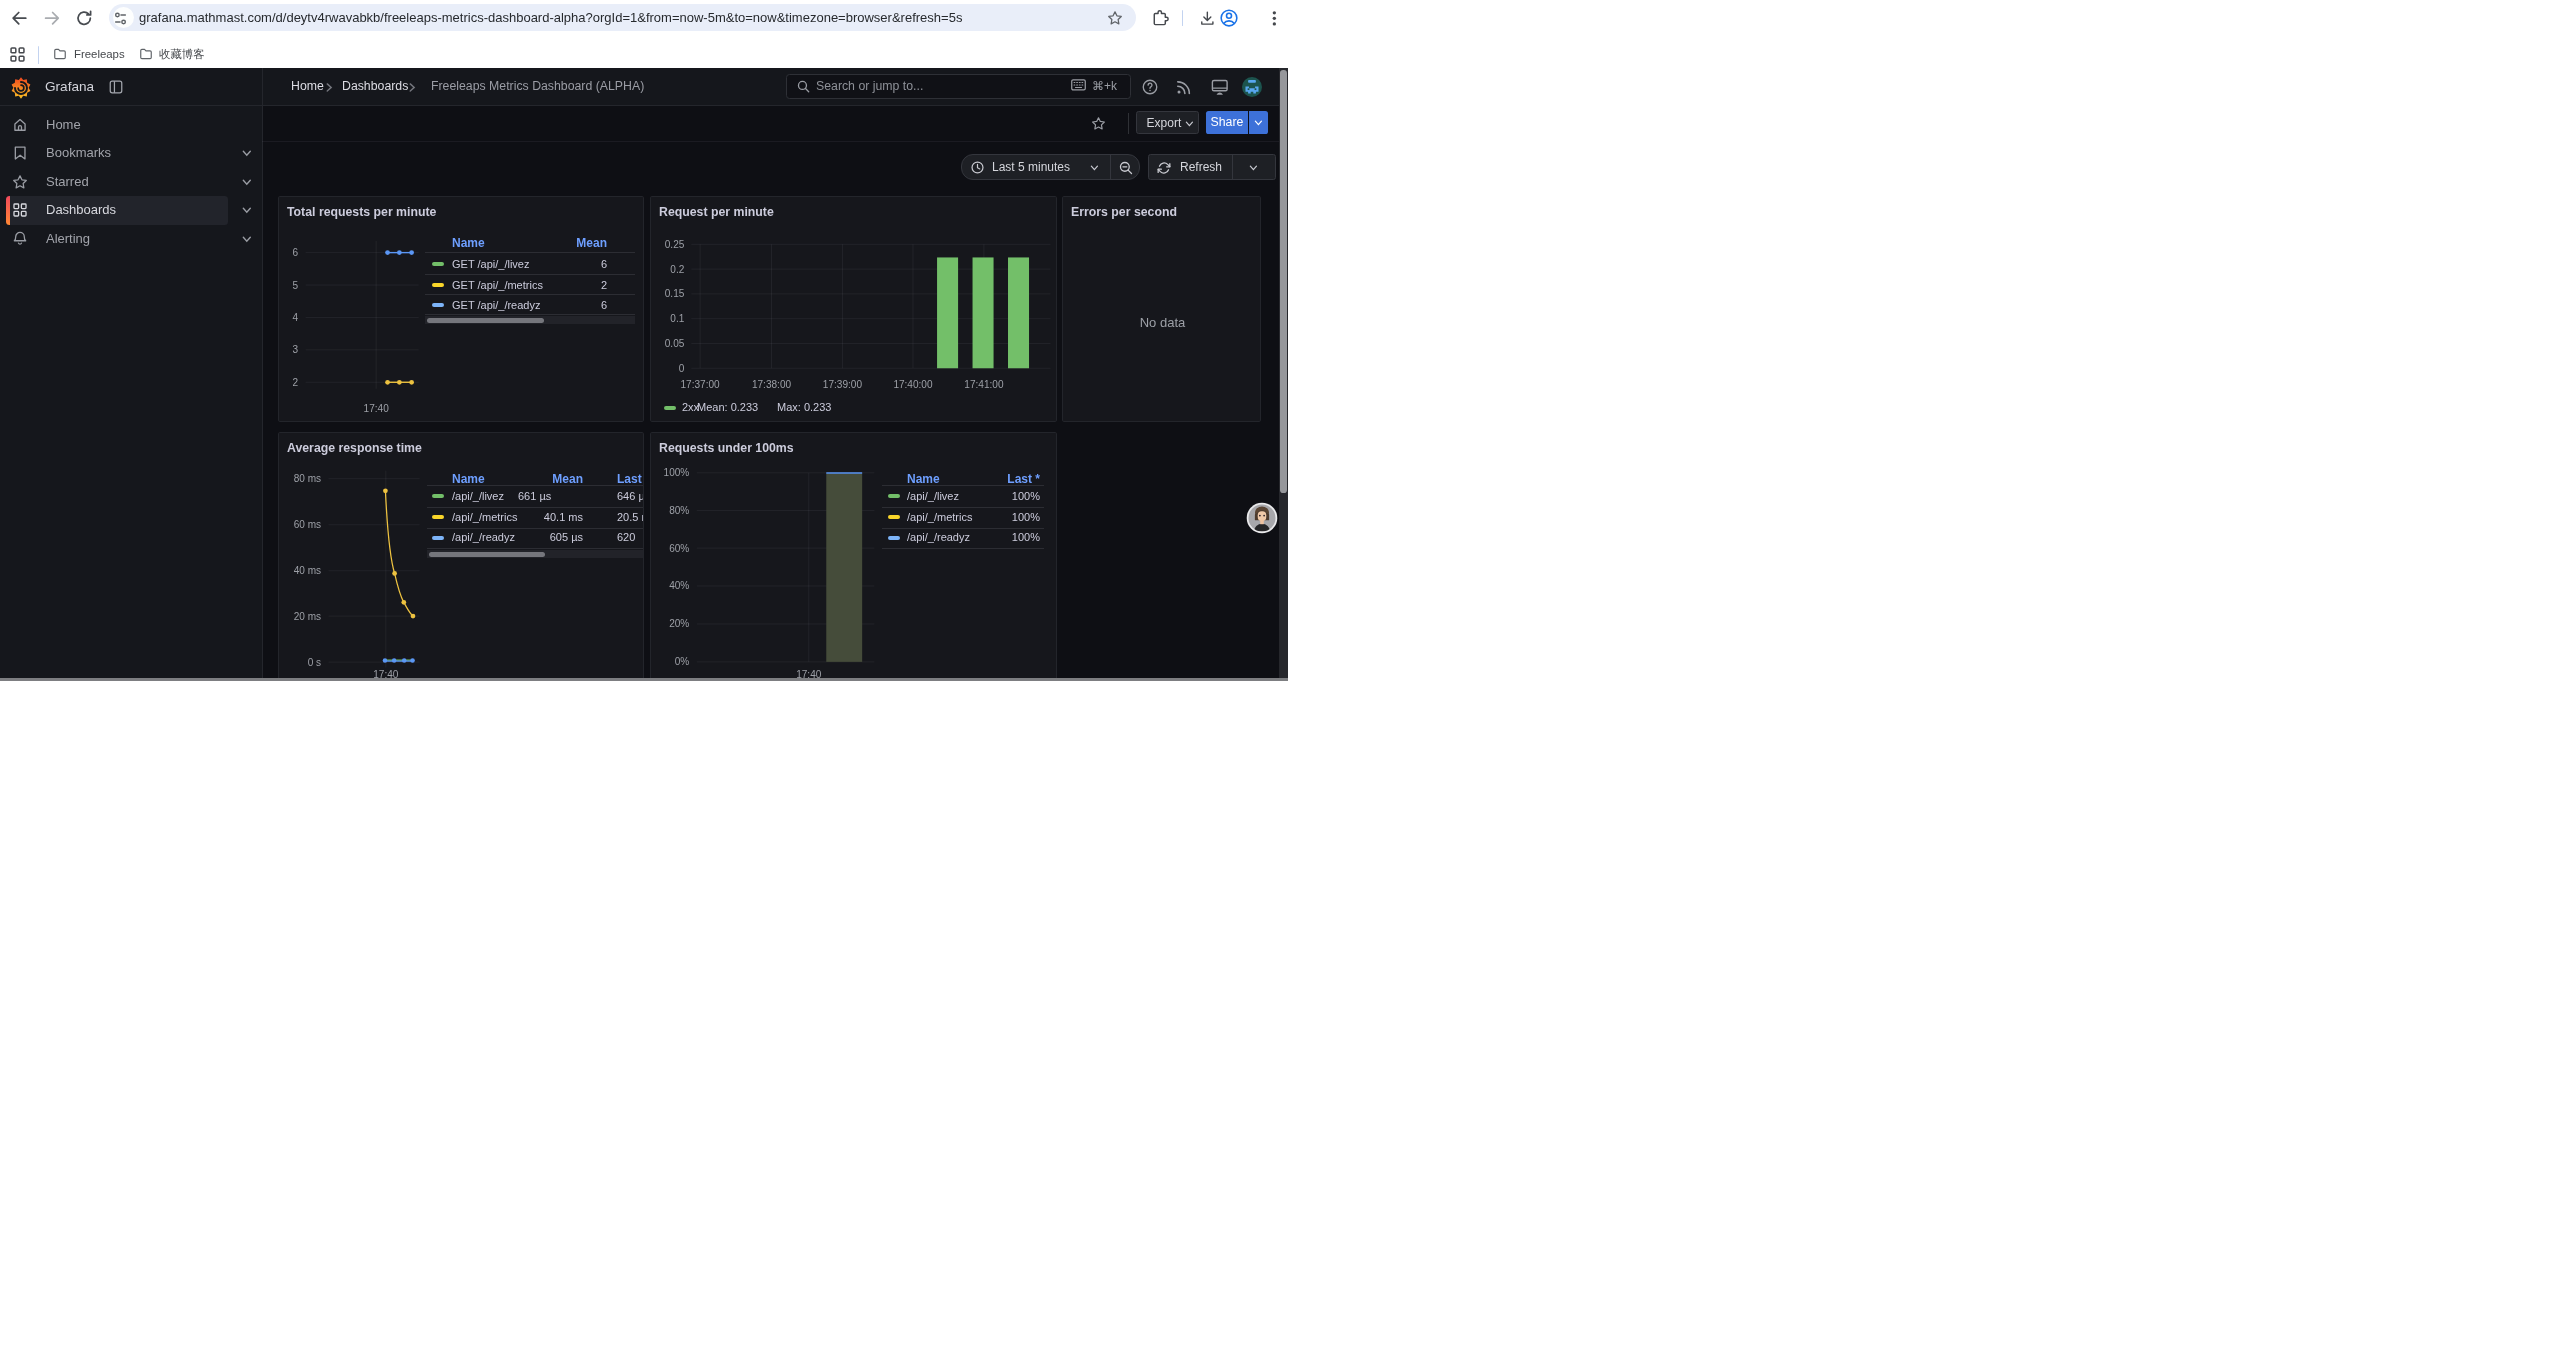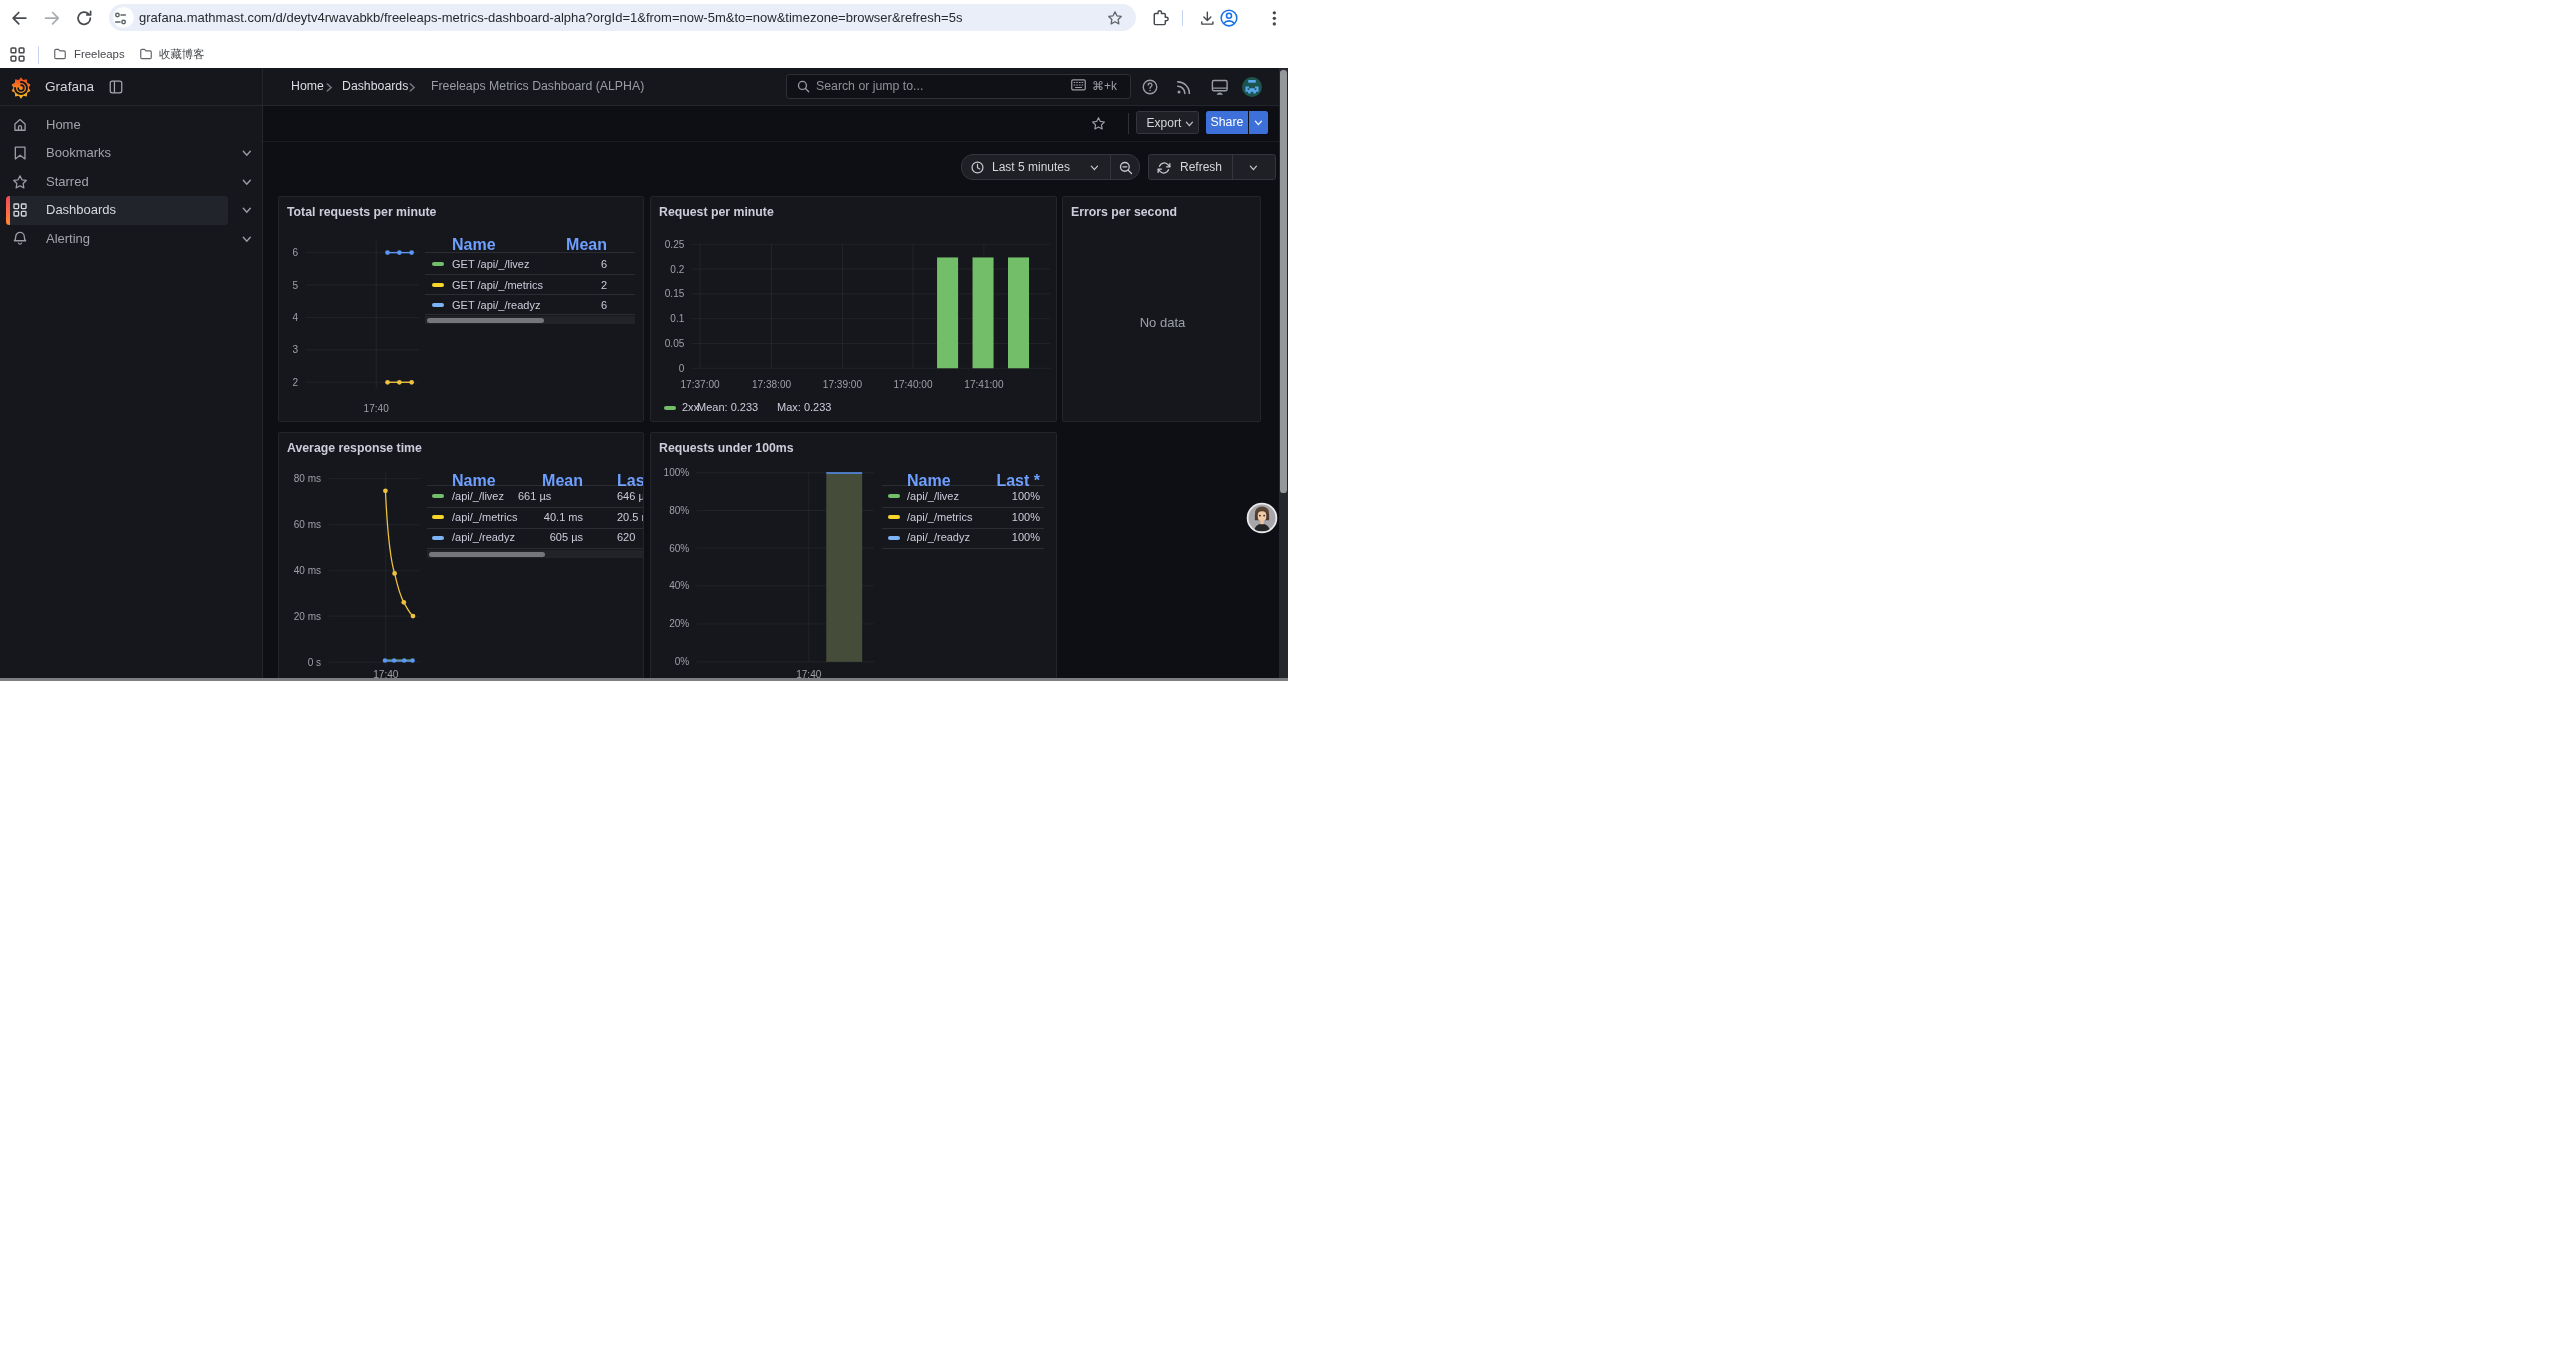--- a/index.html
+++ b/index.html
@@ -18,21 +18,21 @@
 #sidesep{position:absolute;left:262px;top:0;width:0.9px;height:612px;background:#24262c;}
 .navtxt{font-size:12.3px;color:#dcdce3;}
 .navtxt2{font-size:12.3px;color:#9b9da5;}
 .sitem{position:absolute;left:0;width:262px;height:28px;}
 .sitem .lbl{position:absolute;left:46px;top:0;height:28px;line-height:28px;font-size:13px;color:#a2a4ab;}
 .btn{position:absolute;box-sizing:border-box;background:#1e2025;border:0.9px solid #34363d;border-radius:2.6px;color:#d5d6dc;font-size:12px;}
 
 .panel{position:absolute;box-sizing:border-box;background:#16171c;border:0.9px solid #23252b;border-radius:1.8px;}
 .ptitle{position:absolute;left:8px;top:7.5px;font-size:12.3px;font-weight:bold;color:#ccccdc;letter-spacing:0;}
 
-.lhead{position:absolute;font-size:16px;font-weight:bold;color:#6e9fff;white-space:nowrap;}
+.lhead{position:absolute;font-size:12px;font-weight:bold;color:#6e9fff;white-space:nowrap;}
 .ltxt{position:absolute;font-size:11px;color:#ccccdc;white-space:nowrap;}
 .lsep{position:absolute;height:0.9px;background:rgba(204,204,220,0.12);}
 .pill{position:absolute;width:12.3px;height:4px;border-radius:2.2px;}
 </style></head>
 <body>
 <div id="chrome">
 
   <svg class="abs" style="left:9.6px;top:8.8px" width="18.4" height="18.4" viewBox="0 0 21 21">
       <path d="M18 10.5 H4 M10 4 L3.6 10.5 L10 17" stroke="#474b50" stroke-width="2" fill="none" stroke-linecap="round" stroke-linejoin="round"></path>
     </svg>

